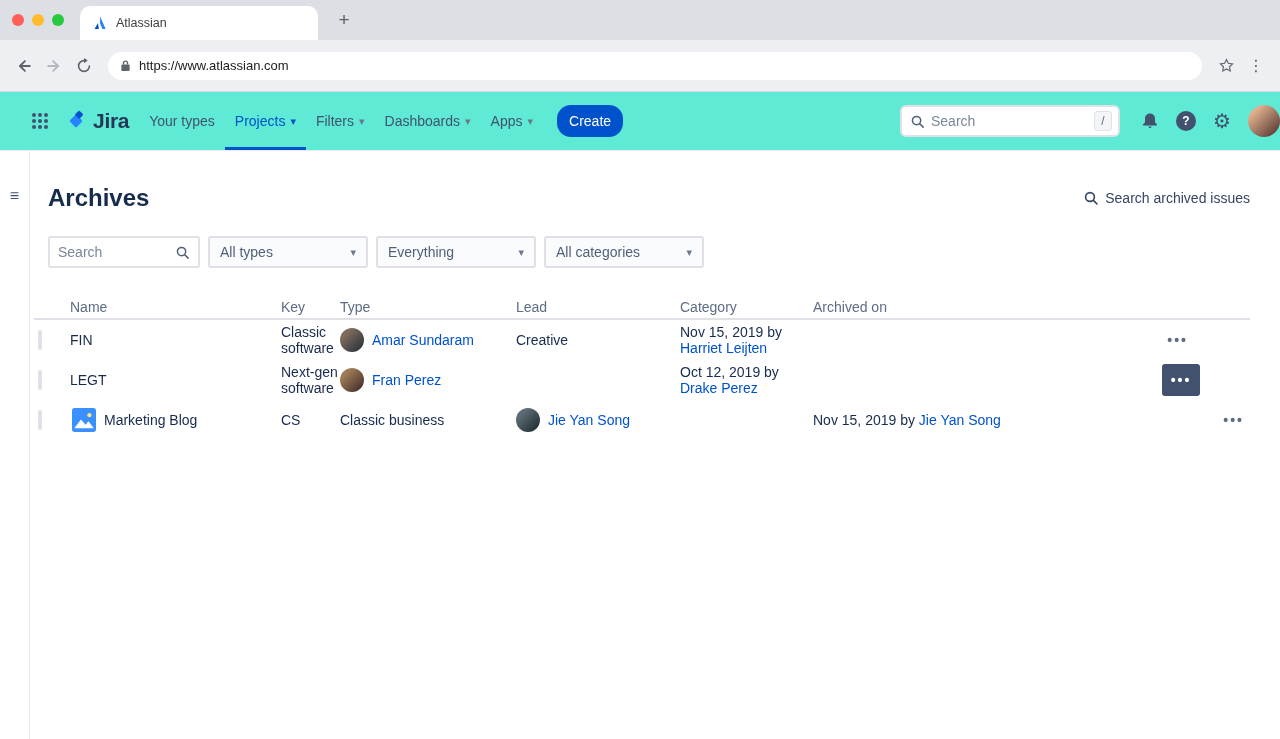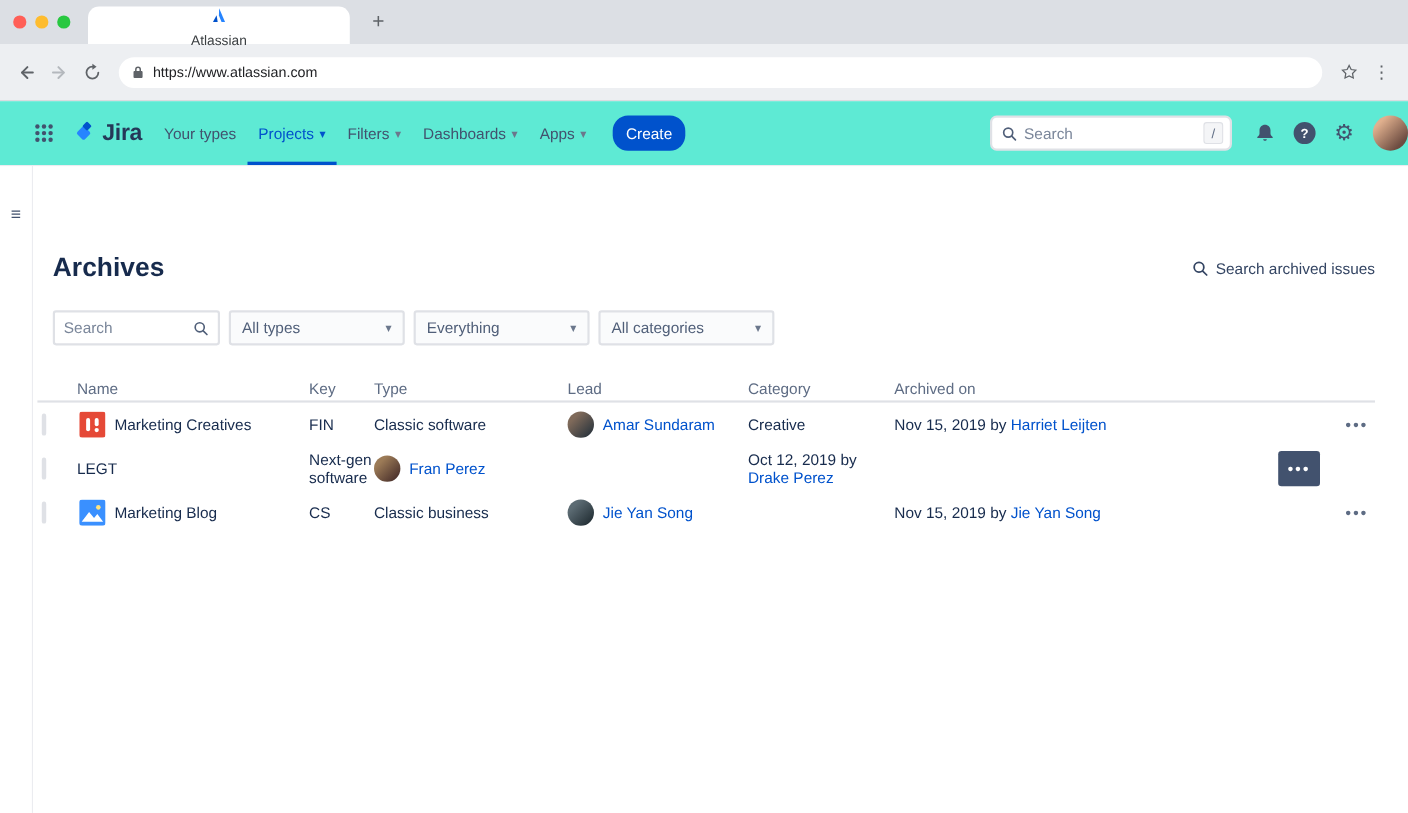--- a/index.html
+++ b/index.html
@@ -5,21 +5,21 @@
   * { margin:0; padding:0; box-sizing:border-box; }
   html,body { width:1280px; height:739px; overflow:hidden; }
   body { font-family:"Liberation Sans","DejaVu Sans",sans-serif; background:#fff; color:#172B4D; }
   .window { width:1280px; height:739px; display:flex; flex-direction:column; }
 
   
   .tabstrip { height:40px; background:#DCDFE4; position:relative; display:flex; align-items:flex-end; flex:none; }
   .traffic { position:absolute; left:12px; top:14px; display:flex; gap:8px; }
   .light { width:12px; height:12px; border-radius:50%; cursor:pointer; }
   .light.red { background:#FF5F57; } .light.yellow { background:#FEBC2E; } .light.green { background:#28C840; }
-  .tab { margin-left:80px; width:238px; height:34px; background:#fff; border-radius:10px 10px 0 0; display:flex; align-items:center; padding:0 12px; gap:8px; cursor:pointer;flex-direction:column; }
+  .tab { margin-left:80px; width:238px; height:34px; background:#fff; border-radius:10px 10px 0 0; display:flex; align-items:center; padding:0 12px; gap:8px; cursor:pointer; }
   .tab-title { font-size:12.5px; color:#3C4043; }
   .newtab { margin-left:12px; margin-bottom:6px; width:28px; height:28px; border-radius:50%; display:flex; align-items:center; justify-content:center; font-size:19px; color:#5F6368; cursor:pointer; }
 
   .toolbar { height:52px; background:#EDEFF2; border-bottom:1px solid #D6D9DD; display:flex; align-items:center; padding:0 10px; gap:2px; flex:none; }
   .navbtn { width:28px; height:28px; border-radius:50%; display:flex; align-items:center; justify-content:center; cursor:pointer; flex:none; }
   .navbtn svg { width:18px; height:18px; }
   .back { color:#5F6368; } .fwd { color:#B4B8BD; } .reload { color:#5F6368; }
   .omnibox { flex:1; height:28px; background:#fff; border-radius:14px; display:flex; align-items:center; padding:0 12px; gap:8px; margin:0 8px; cursor:text; }
   .lock { color:#5F6368; display:flex; }
   .url { font-size:13px; color:#202124; }
@@ -47,21 +47,21 @@
   .slash-key { width:18px; height:20px; border:1px solid #DFE1E6; border-radius:3px; background:#F4F5F7; color:#5E6C84; font-size:12px; display:flex; align-items:center; justify-content:center; flex:none; }
   .help-badge { width:20px; height:20px; border-radius:50%; background:#42526E; color:#fff; font-size:12px; font-weight:bold; display:flex; align-items:center; justify-content:center; }
   .gear-glyph { font-size:20px; line-height:1; }
   .avatar32 { width:32px; height:32px; border-radius:50%; background:linear-gradient(135deg,#E0B08E 20%,#6D4C41 80%); margin-left:6px; cursor:pointer; flex:none; }
 
   
   .content { flex:1; display:flex; min-height:0; }
   .rail { width:30px; border-right:1px solid #EBECF0; padding-top:38px; display:flex; justify-content:center; align-items:flex-start; flex:none; }
   .hamburger { font-size:16px; color:#42526E; cursor:pointer; line-height:1; }
   .main { flex:1; padding:34px 30px 0 18px; min-width:0; }
-  .page-head { display:flex; justify-content:space-between;margin-top:46px; }
+  .page-head { display:flex; justify-content:space-between; }
   .page-title { font-size:24px; font-weight:600; color:#172B4D; }
   .search-archived { display:flex; align-items:center; gap:6px; font-size:14px; color:#344563; cursor:pointer; }
 
   .filters { margin-top:24px; display:flex; gap:8px; }
   .search-field { width:152px; height:32px; border:2px solid #DFE1E6; border-radius:3px; display:flex; align-items:center; padding:0 8px; background:#fff; }
   .search-field input { border:0; outline:none; flex:1; font-size:14px; font-family:inherit; color:#172B4D; min-width:0; }
   .search-field input::placeholder { color:#7A869A; }
   .select { width:160px; height:32px; background:#FAFBFC; border:2px solid #DFE1E6; border-radius:3px; display:flex; align-items:center; justify-content:space-between; padding:0 10px; font-size:14px; color:#505F79; cursor:pointer; }
 
   .table { margin-top:30px; margin-left:-14px; }
@@ -249,31 +249,20 @@
           <span>Key</span>
           <span>Type</span>
           <span>Lead</span>
           <span>Category</span>
           <span>Archived on</span>
           <span></span>
         </div>
 
         <div class="trow">
           <span><span class="checkbox"></span></span>
-          <span class="name-cell">
-            <span class="proj-icon">
-              <svg width="24" height="24" viewBox="0 0 16 16">
-                  <rect width="16" height="16" fill="#E54937"></rect>
-                  <rect x="4.2" y="4" width="2.4" height="8" rx="1.2" fill="#fff"></rect>
-                  <rect x="9.4" y="4" width="2.4" height="5" rx="1.2" fill="#fff"></rect>
-                  <circle cx="10.6" cy="11.3" r="1.3" fill="#fff"></circle>
-                </svg>
-            </span>
-            <span class="proj-name">Marketing Creatives</span>
-          </span>
           <span>FIN</span>
           <span>Classic software</span>
           <span class="lead-cell">
             <span class="avatar24 av1"></span>
             <a class="link">Amar Sundaram</a>
           </span>
           <span>Creative</span>
           <span>
             <span>Nov 15, 2019 by</span>
             <a class="link">Harriet Leijten</a>

